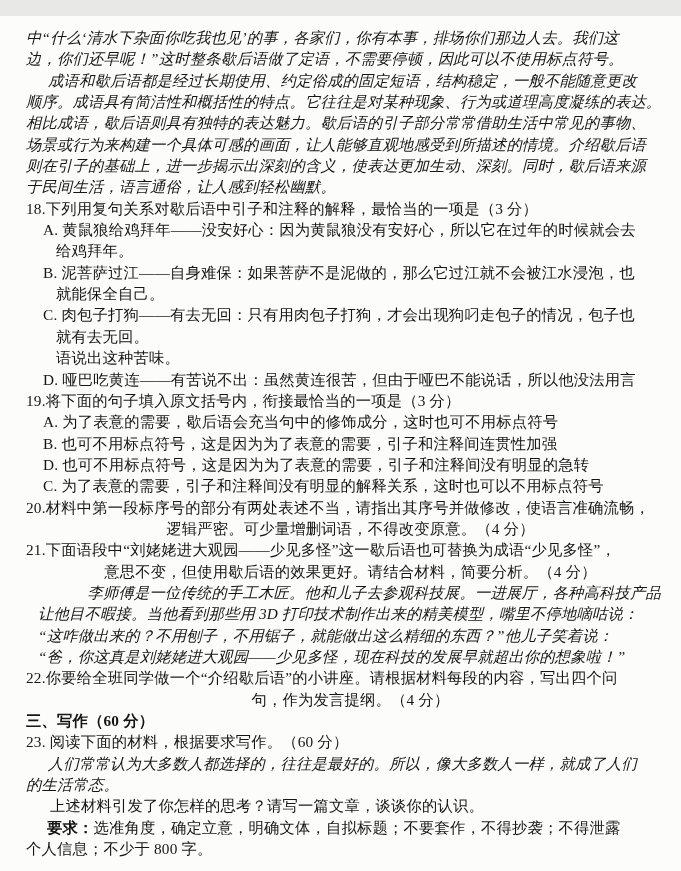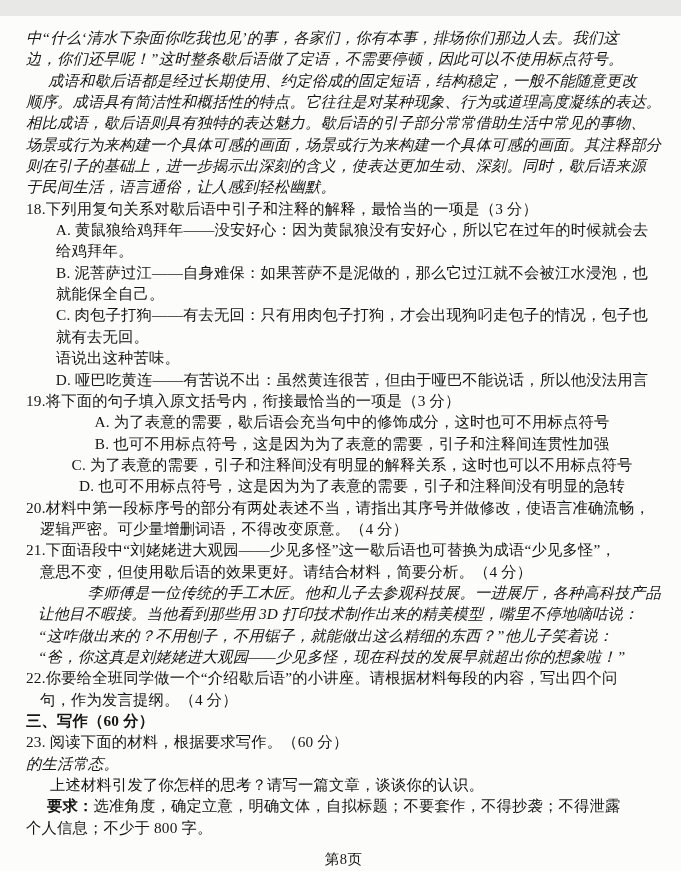--- a/index.html
+++ b/index.html
@@ -26,23 +26,23 @@
     letter-spacing: 0.2px;
   }
   
   .kai { font-style: italic; }
   
   .song { font-style: normal; }
   .bold { font-weight: bold; }
 
   
   .ind-para   { padding-left: 22px; }  
-  .ind-opt    { padding-left: 17px; text-align: center; }  
+  .ind-opt    { padding-left: 17px; }  
   .ind-optc   { padding-left: 30px; }  
-  .ind-qc     { padding-left: 14px; }  
+  .ind-qc     { padding-left: 14px; text-align: center; }  
   .ind-pass1  { padding-left: 35px; text-align: right; }  
   .ind-pass   { padding-left: 12px; }  
   .ind-prompt { padding-left: 24px; }
   .ind-req    { padding-left: 21px; font-family: Liberation Serif, serif; }
 
   .footer {
     text-align: center;
     margin-top: 11px;
     font-size: 14.5px;
     letter-spacing: 0.5px;
@@ -52,55 +52,56 @@
 <body>
 
 <div class="page">
 
   <div class="line kai">中“什么‘清水下杂面你吃我也见’的事，各家们，你有本事，排场你们那边人去。我们这</div>
   <div class="line kai">边，你们还早呢！”这时整条歇后语做了定语，不需要停顿，因此可以不使用标点符号。</div>
 
   <div class="line kai ind-para">成语和歇后语都是经过长期使用、约定俗成的固定短语，结构稳定，一般不能随意更改</div>
   <div class="line kai">顺序。成语具有简洁性和概括性的特点。它往往是对某种现象、行为或道理高度凝练的表达。</div>
   <div class="line kai">相比成语，歇后语则具有独特的表达魅力。歇后语的引子部分常常借助生活中常见的事物、</div>
-  <div class="line kai">场景或行为来构建一个具体可感的画面，场景或行为来构建一个具体可感的画面。其注释部分</div>
+  <div class="line kai">场景或行为来构建一个具体可感的画面，让人能够直观地感受到所描述的情境。介绍歇后语</div>
   <div class="line kai">则在引子的基础上，进一步揭示出深刻的含义，使表达更加生动、深刻。同时，歇后语来源</div>
   <div class="line kai">于民间生活，语言通俗，让人感到轻松幽默。</div>
 
   <div class="line song">18.下列用复句关系对歇后语中引子和注释的解释，最恰当的一项是（3 分）</div>
   <div class="line song ind-opt">A. 黄鼠狼给鸡拜年——没安好心：因为黄鼠狼没有安好心，所以它在过年的时候就会去</div>
   <div class="line song ind-optc">给鸡拜年。</div>
   <div class="line song ind-opt">B. 泥菩萨过江——自身难保：如果菩萨不是泥做的，那么它过江就不会被江水浸泡，也</div>
   <div class="line song ind-optc">就能保全自己。</div>
   <div class="line song ind-opt">C. 肉包子打狗——有去无回：只有用肉包子打狗，才会出现狗叼走包子的情况，包子也</div>
   <div class="line song ind-optc">就有去无回。</div>
   <div class="line song ind-optc">语说出这种苦味。</div>
   <div class="line song ind-opt">D. 哑巴吃黄连——有苦说不出：虽然黄连很苦，但由于哑巴不能说话，所以他没法用言</div>
 
   <div class="line song">19.将下面的句子填入原文括号内，衔接最恰当的一项是（3 分）</div>
   <div class="line song ind-opt">A. 为了表意的需要，歇后语会充当句中的修饰成分，这时也可不用标点符号</div>
   <div class="line song ind-opt">B. 也可不用标点符号，这是因为为了表意的需要，引子和注释间连贯性加强</div>
+  <div class="line song ind-opt">D. 也可不用标点符号，这是因为为了表意的需要，引子和注释间没有明显的急转</div>
   <div class="line song ind-opt">C. 为了表意的需要，引子和注释间没有明显的解释关系，这时也可以不用标点符号</div>
-  <div class="line song ind-opt">D. 也可不用标点符号，这是因为为了表意的需要，引子和注释间没有明显的急转</div>
 
   <div class="line song">20.材料中第一段标序号的部分有两处表述不当，请指出其序号并做修改，使语言准确流畅，</div>
   <div class="line song ind-qc">逻辑严密。可少量增删词语，不得改变原意。（4 分）</div>
 
   <div class="line song">21.下面语段中“刘姥姥进大观园——少见多怪”这一歇后语也可替换为成语“少见多怪”，</div>
   <div class="line song ind-qc">意思不变，但使用歇后语的效果更好。请结合材料，简要分析。（4 分）</div>
   <div class="line kai ind-pass1">李师傅是一位传统的手工木匠。他和儿子去参观科技展。一进展厅，各种高科技产品</div>
   <div class="line kai ind-pass">让他目不暇接。当他看到那些用 3D 打印技术制作出来的精美模型，嘴里不停地嘀咕说：</div>
   <div class="line kai ind-pass">“这咋做出来的？不用刨子，不用锯子，就能做出这么精细的东西？”他儿子笑着说：</div>
   <div class="line kai ind-pass">“爸，你这真是刘姥姥进大观园——少见多怪，现在科技的发展早就超出你的想象啦！”</div>
 
   <div class="line song">22.你要给全班同学做一个“介绍歇后语”的小讲座。请根据材料每段的内容，写出四个问</div>
   <div class="line song ind-qc">句，作为发言提纲。（4 分）</div>
 
   <div class="line song bold">三、写作（60 分）</div>
   <div class="line song">23. 阅读下面的材料，根据要求写作。（60 分）</div>
+  <div class="line kai ind-para">人们常常认为大多数人都选择的，往往是最好的。所以，像大多数人一样，就成了人们</div>
   <div class="line kai">的生活常态。</div>
   <div class="line song ind-prompt">上述材料引发了你怎样的思考？请写一篇文章，谈谈你的认识。</div>
   <div class="line song ind-req">
     <span class="bold">要求：</span><span>选准角度，确定立意，明确文体，自拟标题；不要套作，不得抄袭；不得泄露</span>
   </div>
   <div class="line song">个人信息；不少于 800 字。</div>
 
   <div class="line footer song">第8页</div>
 
 </div>

